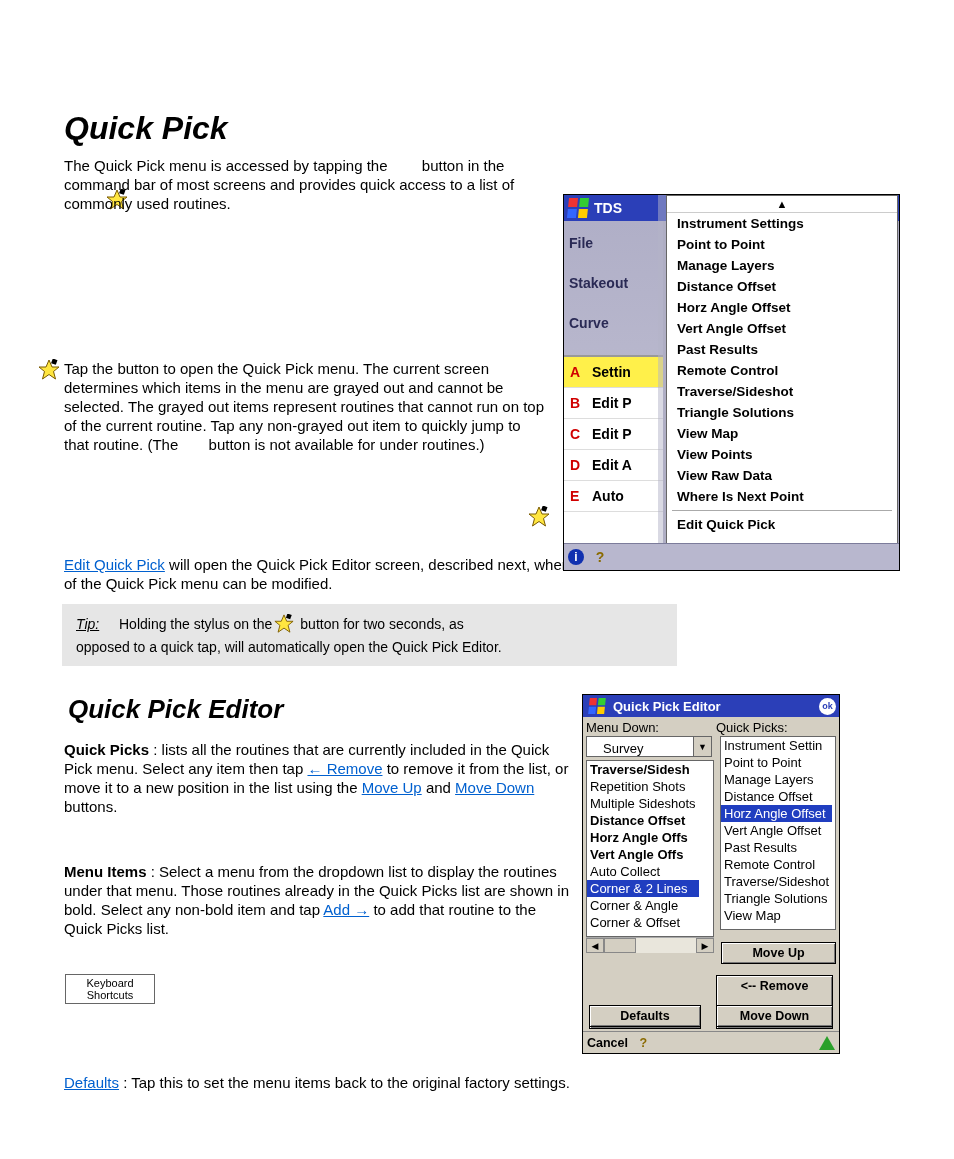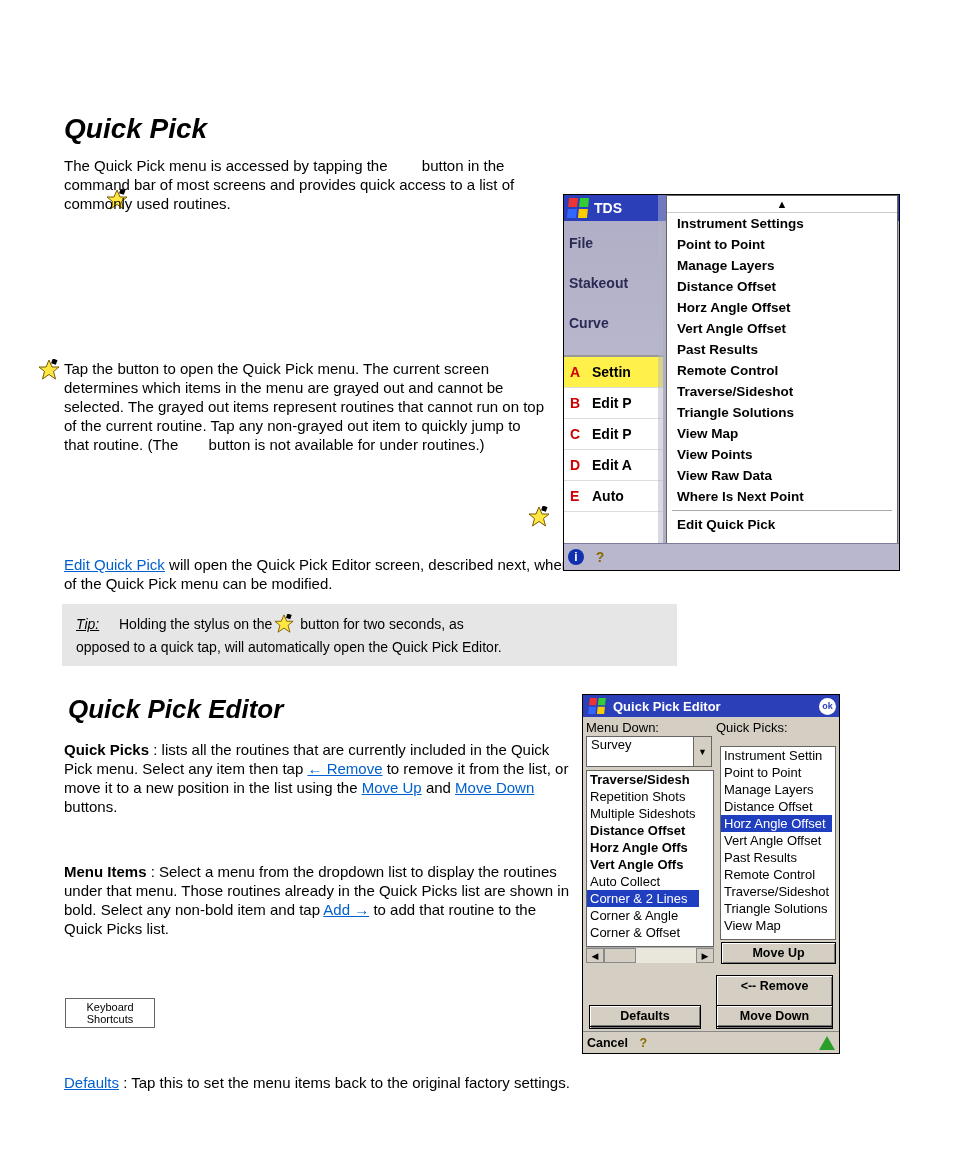--- a/index.html
+++ b/index.html
@@ -192,24 +192,24 @@
     width: 17px; height: 17px; margin-right: 3px;
     background: #fff; color: #2b3fb8; border-radius: 50%;
     font-size: 9px; font-weight: bold;
     display: flex; align-items: center; justify-content: center; text-align: center;
   }
   .shot2 .labelrow { display: flex; padding: 3px 3px 0 3px; }
   .shot2 .labelrow .lab { flex: 0 0 130px; font-size: 13px;}
   .shot2 .labelrow .lab2 { flex: 1; font-size: 13px;}
   .shot2 .dropdown {
     margin: 1px 0 3px 3px;
-    width: 126px; height: 31px;
+    width: 126px; height: 21px;
     background: #fff; border: 1px solid #666;
-    display: flex; justify-content: space-between; align-items: flex-start;
-    padding-left: 4px; box-sizing: border-box;
+    display: flex; justify-content: space-between; align-items: flex-end;
+    padding-left: 16px; box-sizing: border-box;
     font-size: 13px;
   }
   .shot2 .dropdown .dd-btn {
     width: 17px; height: 100%; background: #d4cfc2;
     border-left: 1px solid #666;
     display: flex; align-items: center; justify-content: center;
     font-size: 9px;
   }
   .shot2 .twocol { display: flex; padding: 0 3px; gap: 6px; }
   .shot2 .listbox {
@@ -271,36 +271,36 @@
   }
   .shot2 .bottombar2 .help2 { color: #8a6a00; margin-left: 8px;}
   .shot2 .bottombar2 .qa {
     width: 0; height: 0;
     border-left: 8px solid transparent;
     border-right: 8px solid transparent;
     border-bottom: 14px solid #2aa02a;
   }
   .kbd-box {
     position: absolute;
-    left: 65px; top: 998px;
+    left: 65px; top: 974px;
     width: 90px; height: 30px;
     border: 1px solid #666;
     display: flex; align-items: center; justify-content: center;
     font-size: 11px;
     text-align: center;
     line-height: 12px;
     box-sizing: border-box;
     padding: 2px;
   }
 </style>
 </head>
 <body>
 <div class="page">
 
-<div class="body-text" style="left:64px; top:119px; font-size:28px; font-weight:bold; font-style:italic;">Quick Pick</div>
+<div class="body-text" style="left:64px; top:119px; font-size:32px; font-weight:bold; font-style:italic;">Quick Pick</div>
 
 <svg width="0" height="0" style="position:absolute">
   <defs>
     <g id="star-g">
       <polygon points="11,1 14,8 21,8 15.5,12.5 17.5,20 11,15.5 4.5,20 6.5,12.5 1,8 8,8" fill="#ffe640" stroke="#7a5a00" stroke-width="1"></polygon>
       <rect x="14" y="0" width="5" height="5" fill="#000" transform="rotate(20 16 2)"></rect>
     </g>
   </defs>
 </svg>
 

